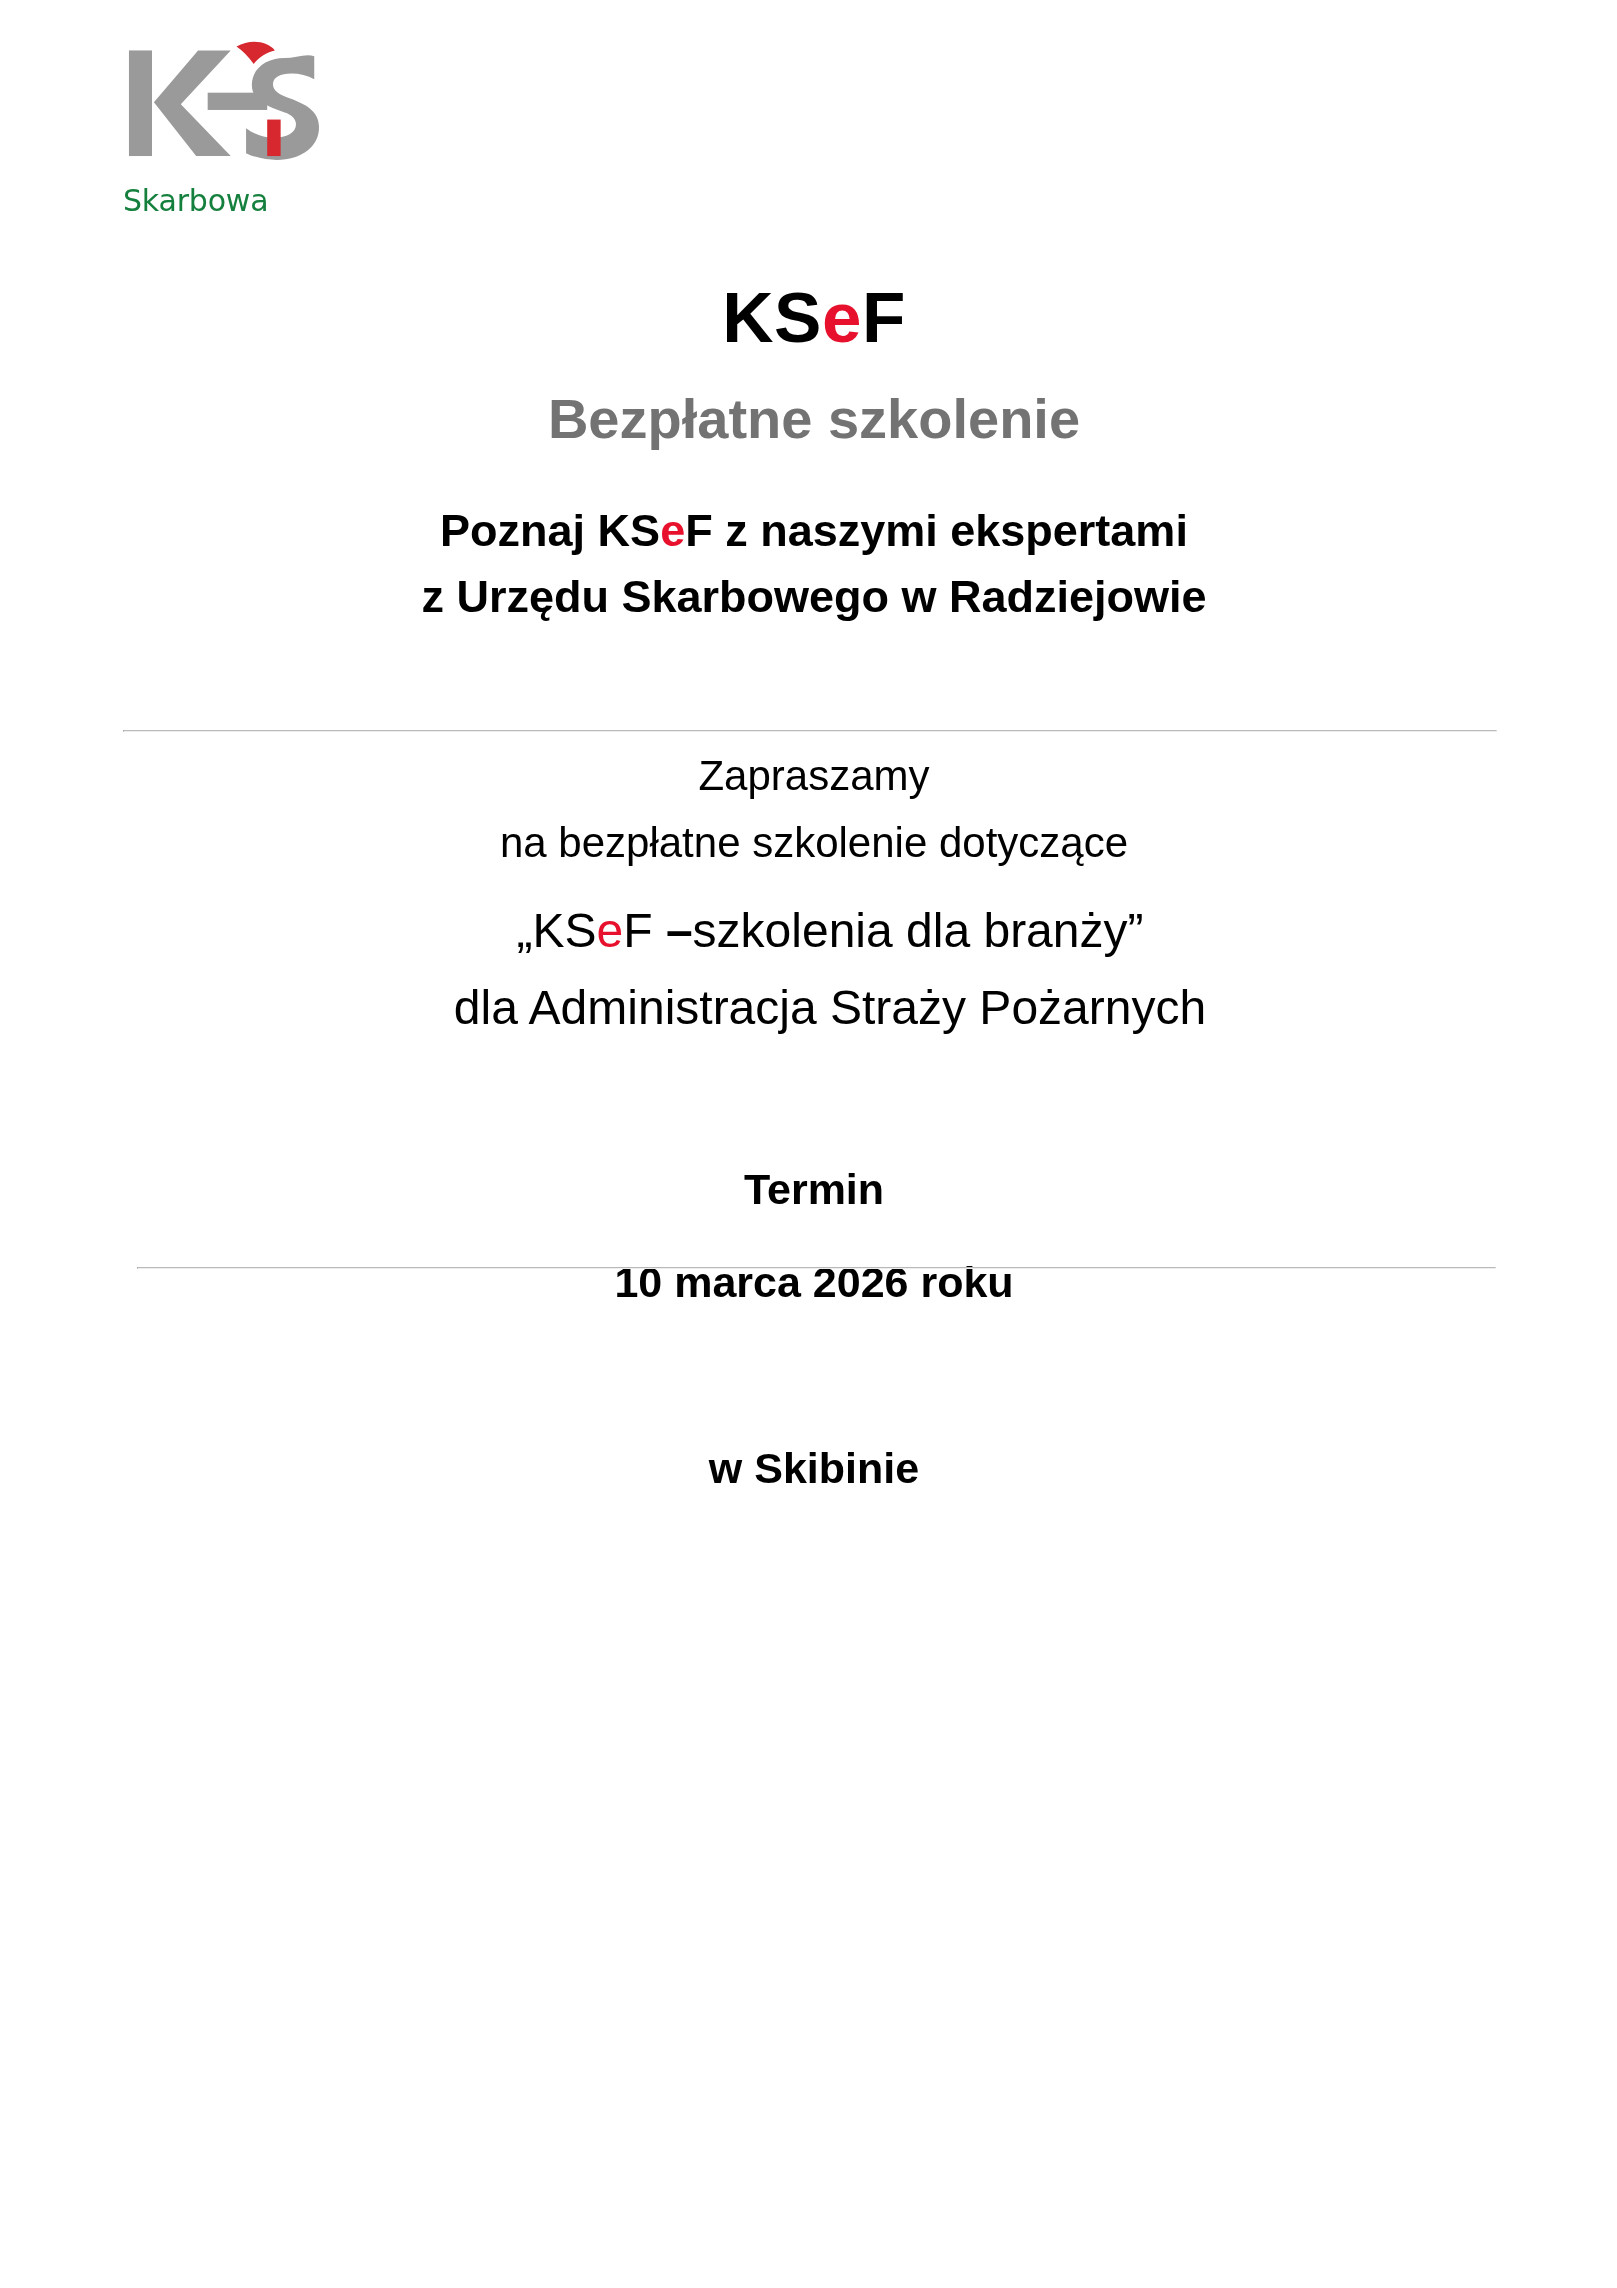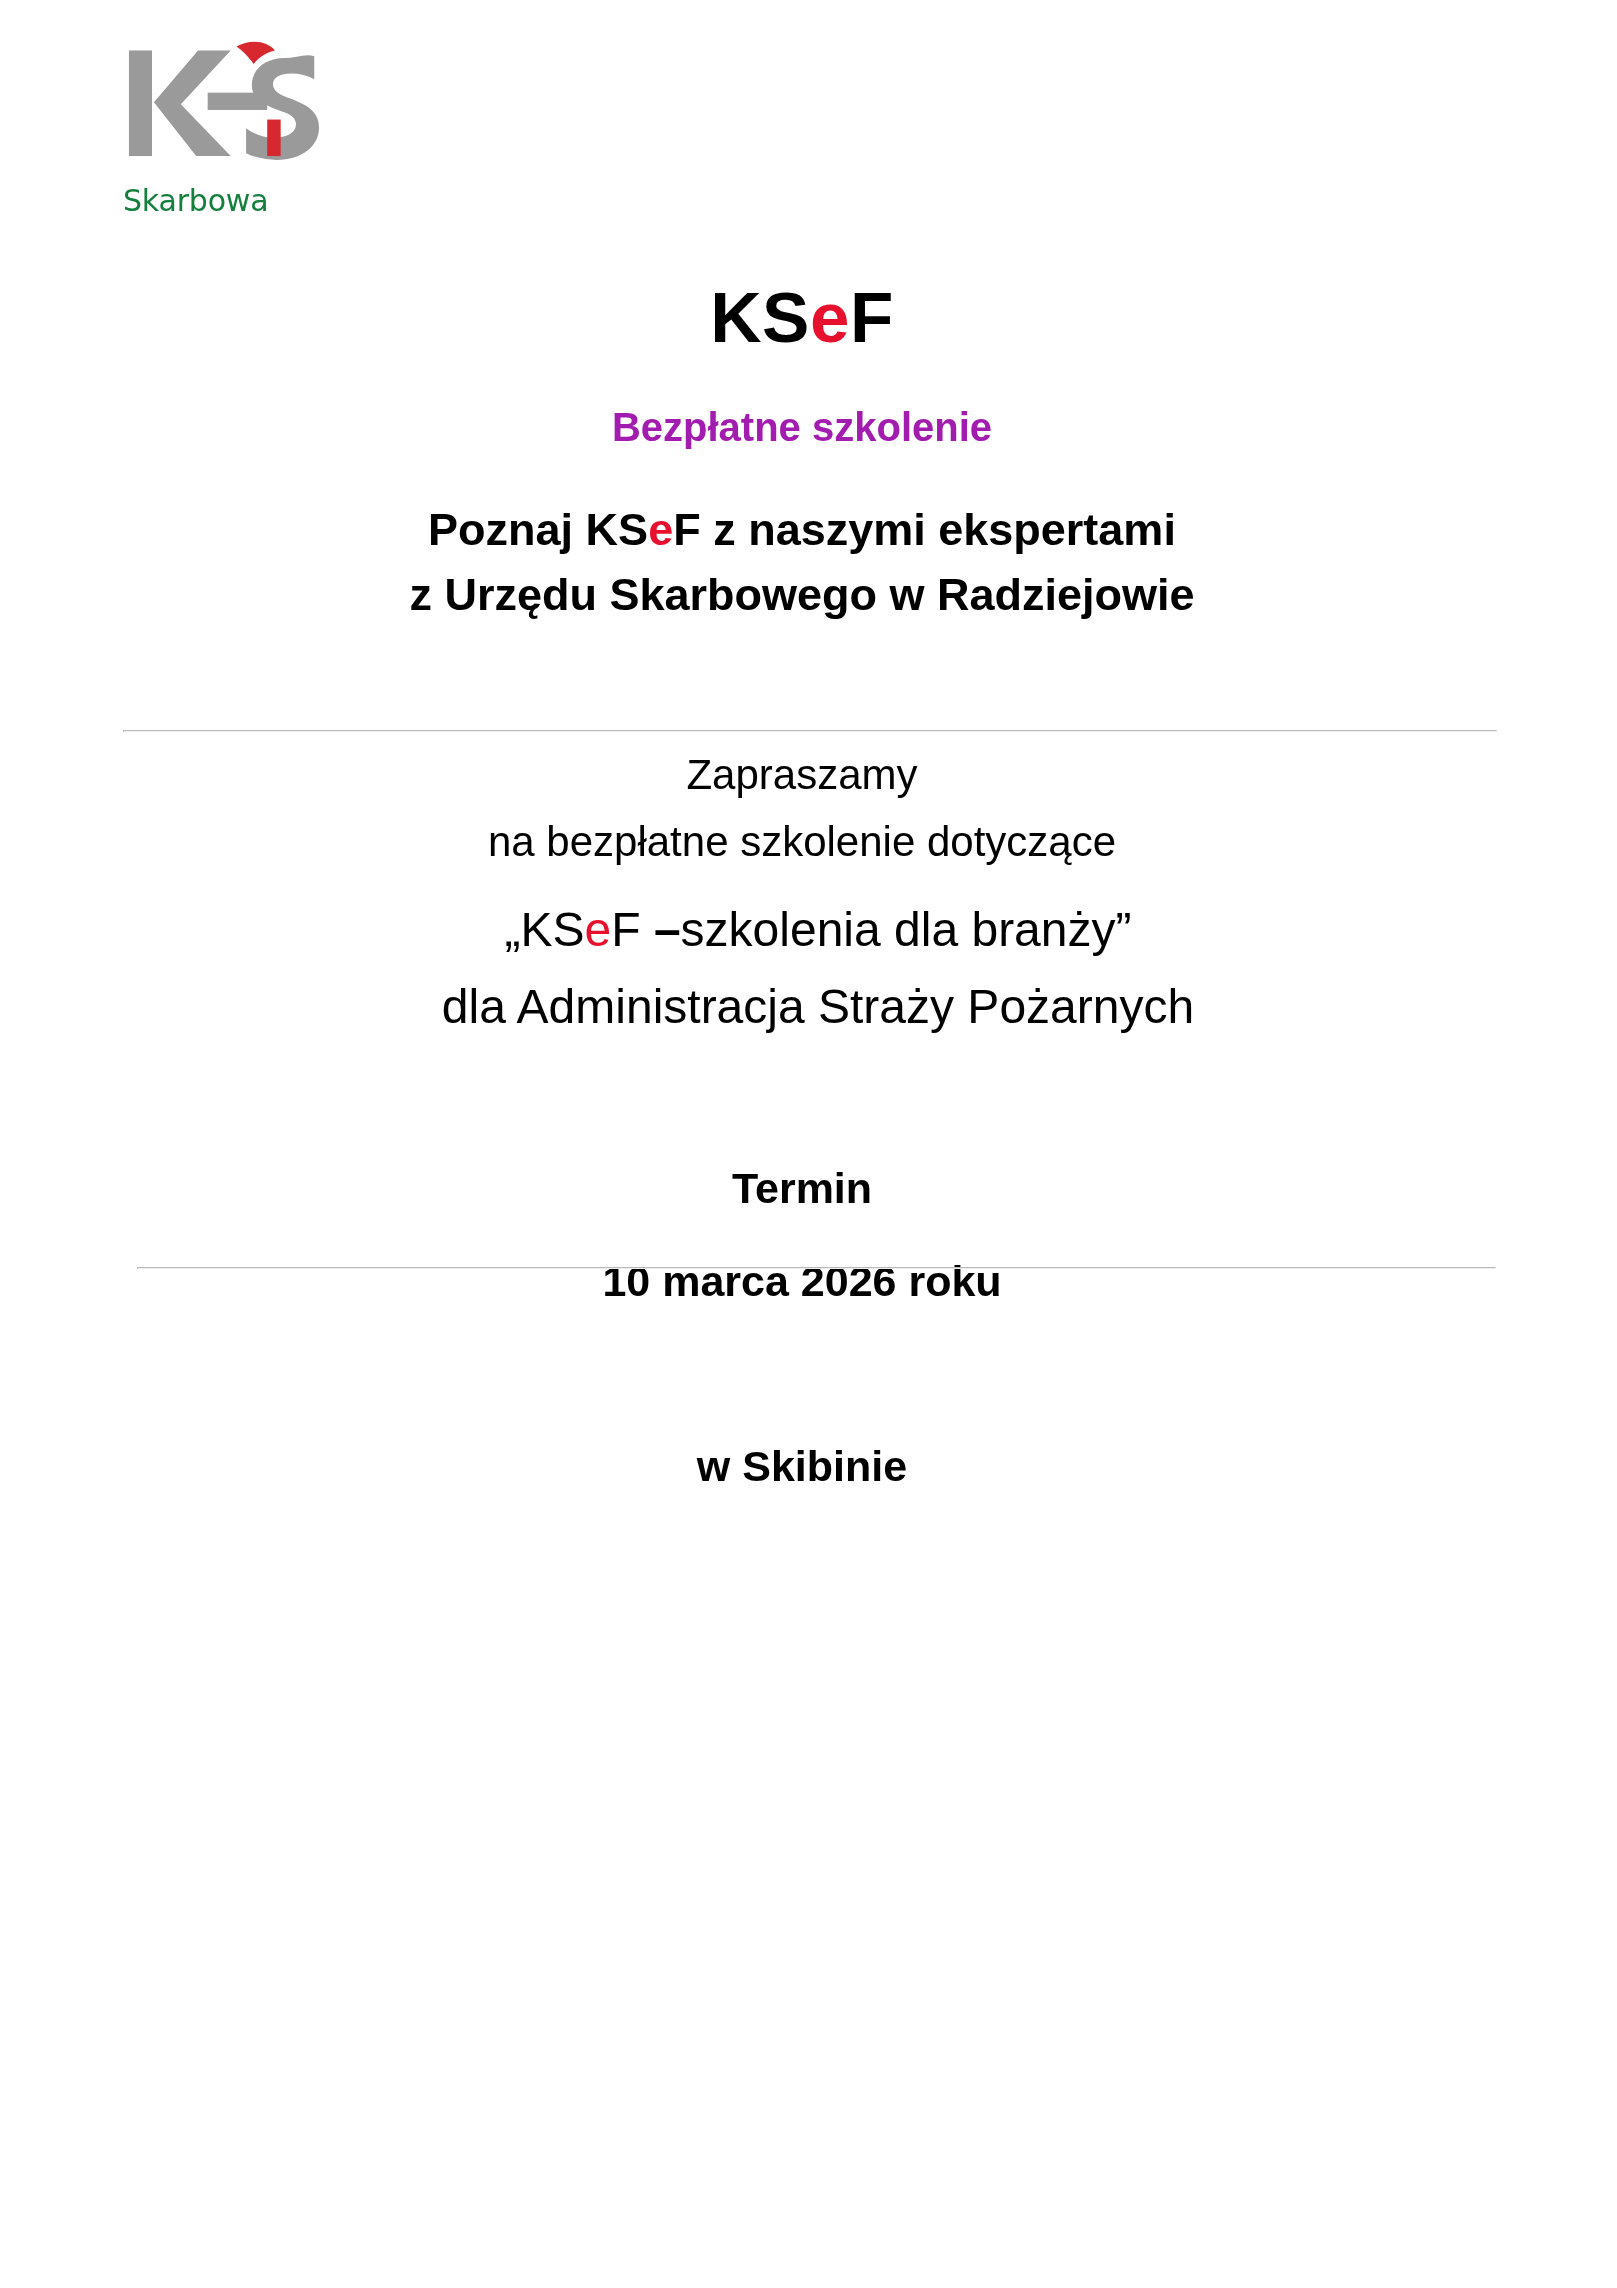--- a/index.html
+++ b/index.html
@@ -55,40 +55,40 @@
     color: #15803d;
     letter-spacing: -0.2px;
     line-height: 1.15;
     margin-top: 3px;
     white-space: nowrap;
   }
 
   
   .content {
     position: absolute;
-    left: 0;
+    left: 12px;
     top: 0;
     width: 1604px;
     text-align: center;
   }
 
   .title-ksef {
     font-size: 71px;
     font-weight: 700;
     line-height: 1.1;
     margin-top: 279px;
     letter-spacing: 0.5px;
   }
   .red { color: #e8112d; }
 
   .subtitle-red {
-    font-size: 40px;
-    font-weight: 700;
-    color: #a21caf;
-    margin-top: 46px;
+    font-size: 56px;
+    font-weight: 700;
+    color: #737373;
+    margin-top: 28px;
     line-height: 1.2;
   }
 
   .lead {
     font-size: 45px;
     font-weight: 700;
     margin-top: 46px;
     line-height: 1.45;
   }
   .lead .line2 { display: block; }

